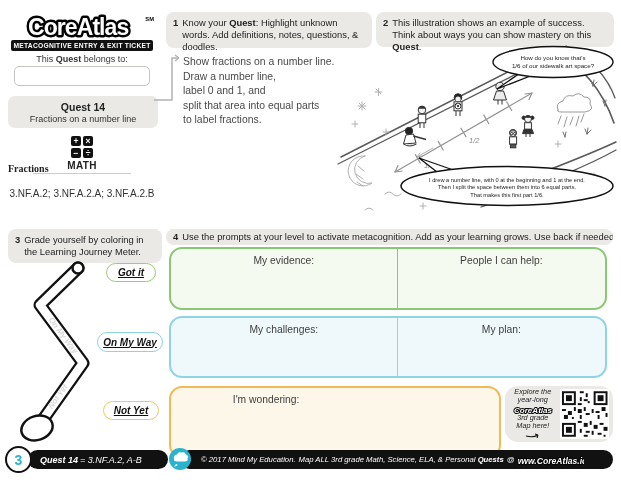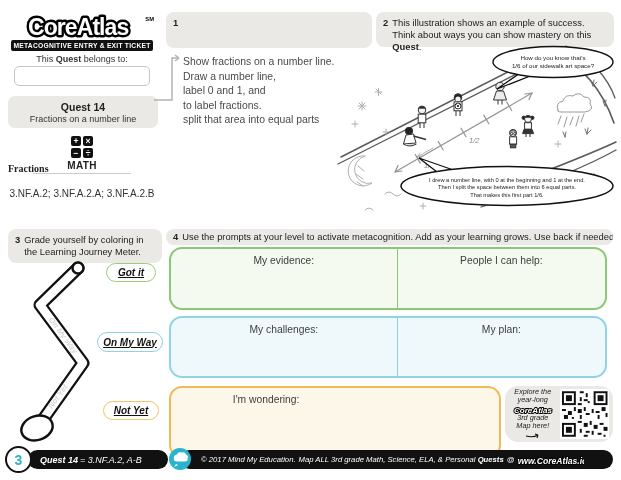--- a/index.html
+++ b/index.html
@@ -109,20 +109,21 @@
     <text x="5" y="20" text-anchor="middle" font-size="8.5" font-weight="bold" fill="#fff">−</text>
     <text x="17" y="20" text-anchor="middle" font-size="8.5" font-weight="bold" fill="#fff">÷</text>
   </svg>
   <div class="subj-name">MATH</div>
   <div class="subj-rule"></div>
   <div class="subj-topic">Fractions</div>
   <div class="subj-std">3.NF.A.2; 3.NF.A.2.A; 3.NF.A.2.B</div>
 
   <div class="step step1">
     <span class="n">1</span>
+    <div><span>Know your </span><b>Quest</b><span>: Highlight unknown words. Add definitions, notes, questions, &amp; doodles.</span></div>
   </div>
   <div class="step step2">
     <span class="n">2</span>
     <div><span>This illustration shows an example of success. Think about ways you can show mastery on this </span><b>Quest</b><span>.</span></div>
   </div>
   <div class="step step3">
     <span class="n">3</span>
     <div>Grade yourself by coloring in the Learning Journey Meter.</div>
   </div>
   <div class="step step4">
@@ -131,22 +132,22 @@
   </div>
 
   <svg class="bracket-svg" viewBox="0 0 34 56">
     <path d="M2,48 L20,48 L20,6 L27,6" stroke="#b3b3b3" stroke-width="1.5" fill="none"></path>
     <path d="M27,6 l-4,-3 M27,6 l-4,3" stroke="#b3b3b3" stroke-width="1.5" fill="none"></path>
   </svg>
   <div class="quest-desc">
     <span>Show fractions on a number line.</span>
     <span>Draw a number line,</span>
     <span>label 0 and 1, and</span>
+    <span>split that area into equal parts</span>
     <span>to label fractions.</span>
-    <span>split that area into equal parts</span>
   </div>
 
   <svg class="illu" viewBox="0 0 292 184">
 
     <g stroke="#5a5a5a" fill="none" stroke-linecap="round">
       <path d="M16,113 L216,11" stroke-width="1.5"></path>
       <path d="M13,120 L219,16" stroke-width="1.3"></path>
       <path d="M228,7 C257,21 278,47 289,79" stroke-width="1.6"></path>
       <path d="M241,2 C266,14 283,34 290,54" stroke-width="1.3"></path>
       <path d="M148,155 C205,133 250,117 291,98" stroke-width="1.6"></path>

